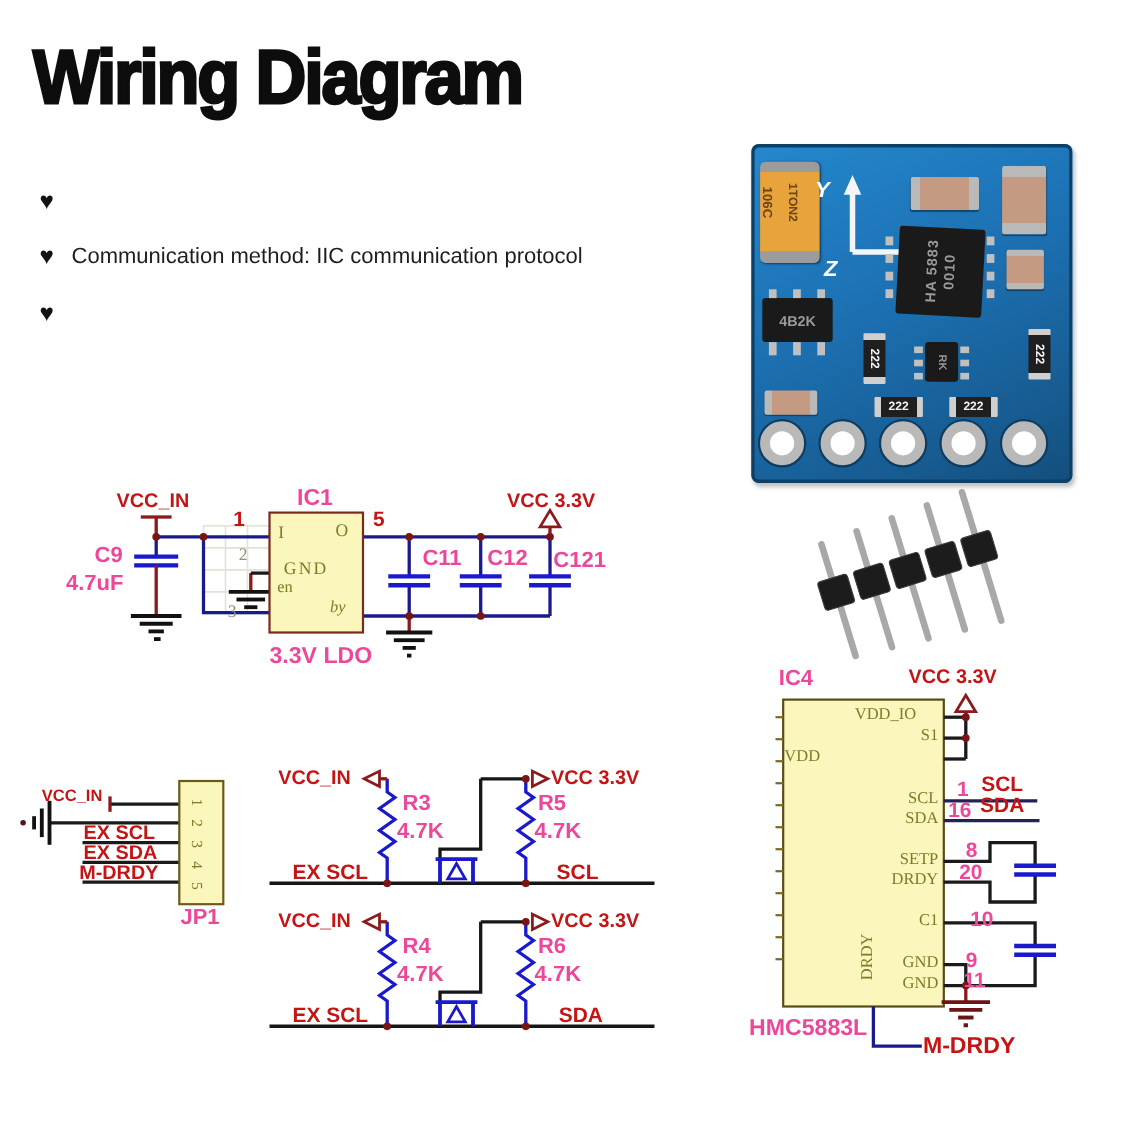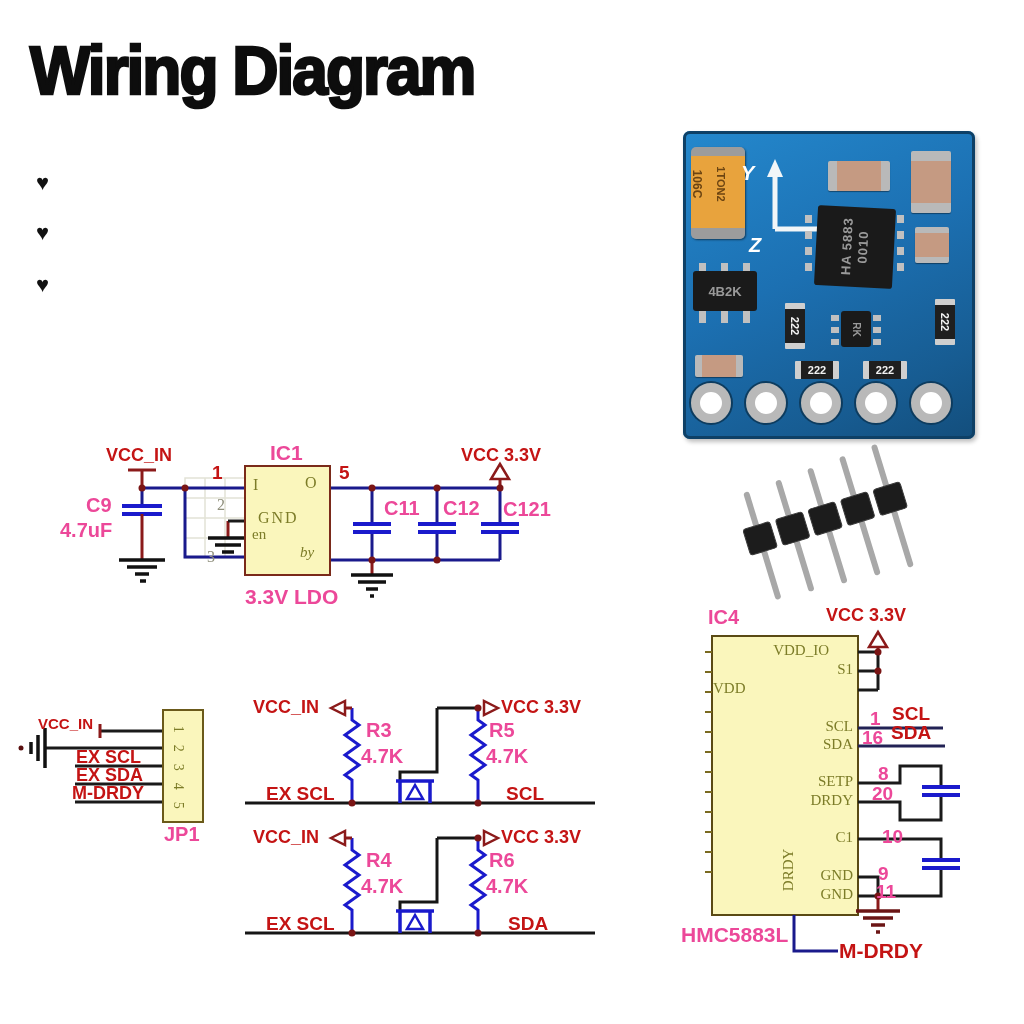--- a/index.html
+++ b/index.html
@@ -43,20 +43,21 @@
 
 <div id="canvas">
 
   <div id="title">Wiring Diagram</div>
 
   <div class="bullet-row" style="top:170px">
     <span class="heart">♥</span>
   </div>
   <div class="bullet-row" style="top:220px">
     <span class="heart">♥</span>
+    <span class="btxt">Communication method: IIC communication protocol</span>
   </div>
   <div class="bullet-row" style="top:272px">
     <span class="heart">♥</span>
   </div>
 
   <div id="pcb">
 
     <div style="position:absolute;left:8px;top:16px;width:54px;height:92px;border-radius:5px;
                 background:linear-gradient(180deg,#9c9c9c 0 10%,#e8a33d 10% 88%,#9c9c9c 88% 100%);
                 box-shadow:1px 1px 2px rgba(0,0,0,.5);">
@@ -408,21 +409,21 @@
     <path d="M794 915 V951 H838" stroke="#1a1a8c" stroke-width="3" fill="none"></path>
     <g fill="#7a1515">
       <circle cx="878" cy="652" r="3.5"></circle>
         <circle cx="878" cy="671" r="3.5"></circle>
         <circle cx="878" cy="896" r="3.5"></circle>
     </g>
   </svg>
 
   <span class="lb blue s20" style="left:708px;top:607px">IC4</span>
   <span class="lb red s18" style="left:826px;top:606px">VCC 3.3V</span>
-  <span class="lb olv s15" style="left:689px;top:643px;width:140px;text-align:right">VDD_IO</span>
+  <span class="lb olv s15" style="left:735px;top:643px;width:140px;text-align:center">VDD_IO</span>
   <span class="lb olv s15" style="left:713px;top:662px;width:140px;text-align:right">S1</span>
   <span class="lb olv s15" style="left:713px;top:681px;width:140px;text-align:left">VDD</span>
   <span class="lb olv s15" style="left:713px;top:719px;width:140px;text-align:right">SCL</span>
   <span class="lb olv s15" style="left:713px;top:737px;width:140px;text-align:right">SDA</span>
   <span class="lb olv s15" style="left:713px;top:774px;width:140px;text-align:right">SETP</span>
   <span class="lb olv s15" style="left:713px;top:793px;width:140px;text-align:right">DRDY</span>
   <span class="lb olv s15" style="left:713px;top:830px;width:140px;text-align:right">C1</span>
   <span class="lb olv s15" style="left:713px;top:868px;width:140px;text-align:right">GND</span>
   <span class="lb olv s15" style="left:713px;top:887px;width:140px;text-align:right">GND</span>
   <span class="lb olv s15 rotN90" style="left:768px;top:862px">DRDY</span>

